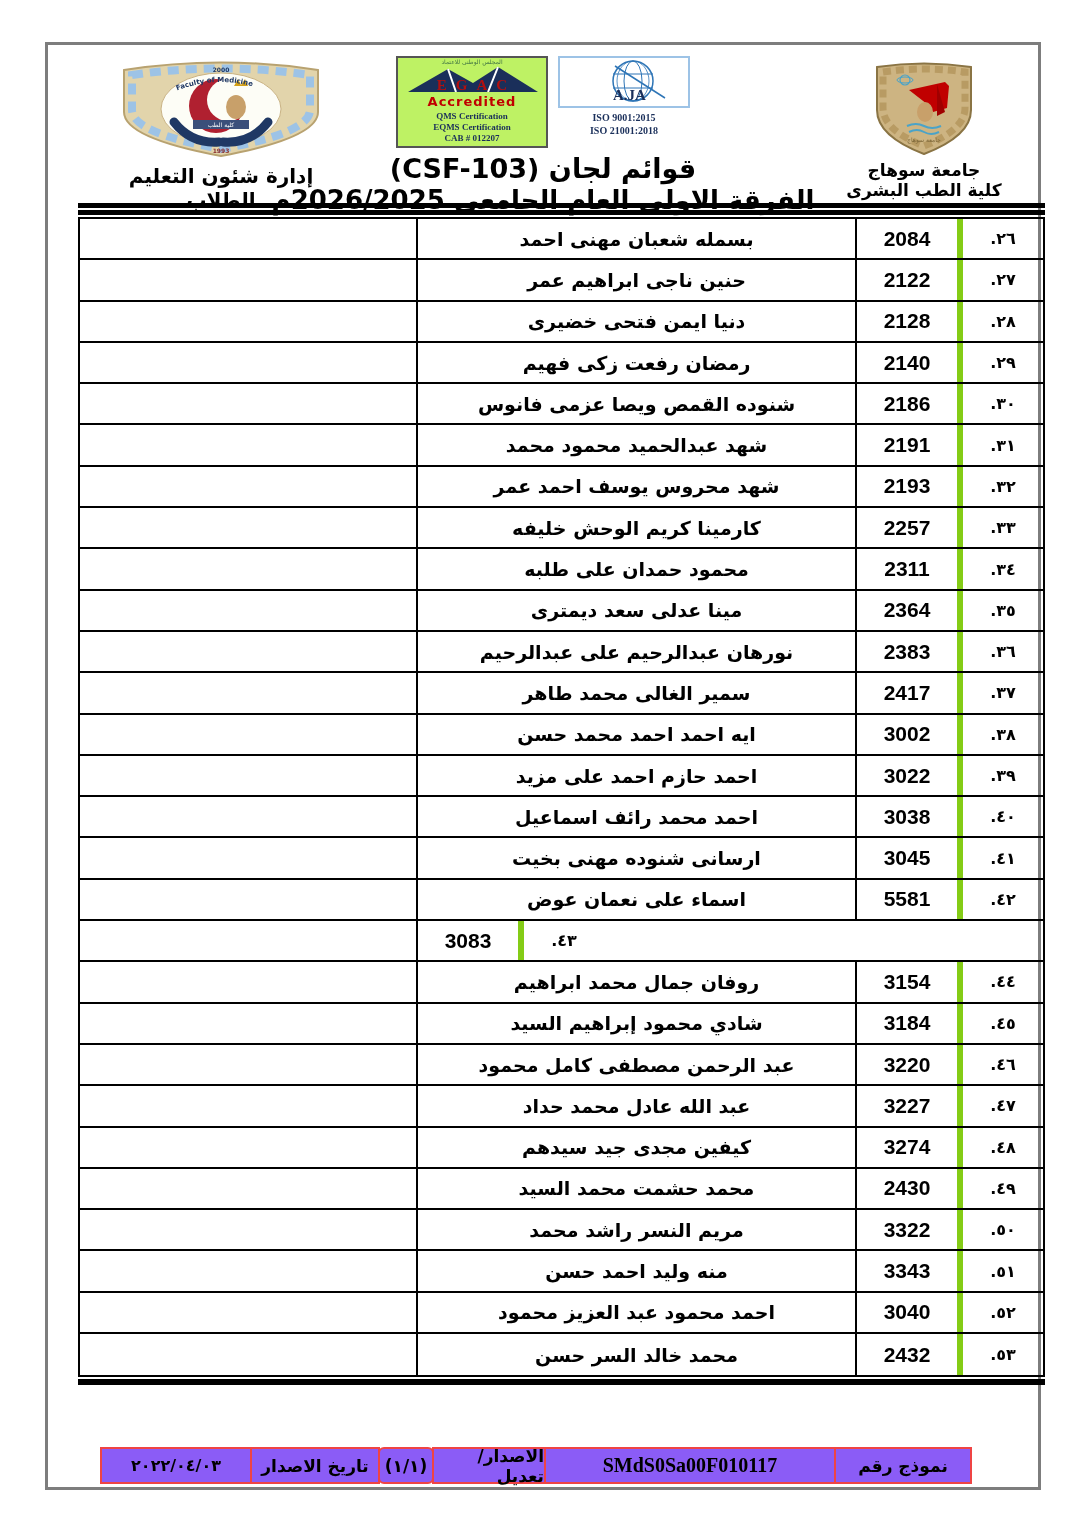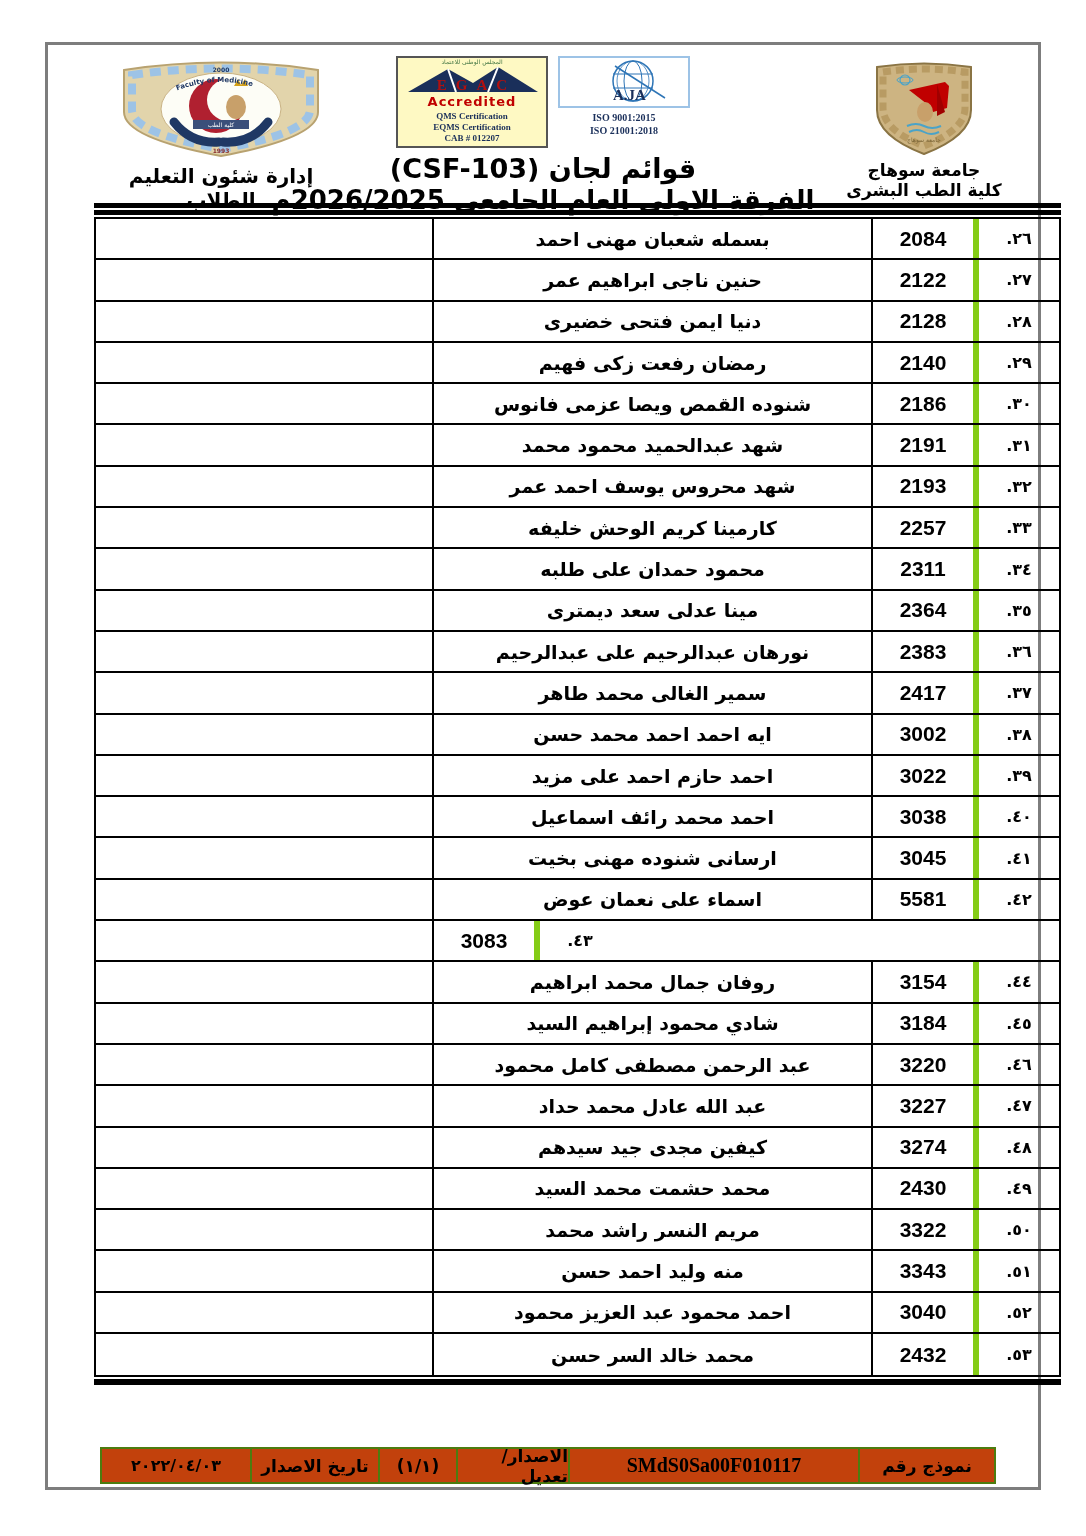--- a/index.html
+++ b/index.html
@@ -16,21 +16,21 @@
     width: 996px; height: 1448px;
     border: 3px solid #7d7d7d;
   }
   
   .emblem-left { position: absolute; left: 104px; top: 60px; width: 234px; text-align: center; }
   .emblem-left .caption { font-size: 20px; font-weight: bold; direction: rtl; margin-top: 2px; }
   .emblem-right { position: absolute; left: 836px; top: 60px; width: 176px; text-align: center; }
   .emblem-right .caption { font-size: 17px; font-weight: bold; direction: rtl; line-height: 1.2; }
   .center-head { position: absolute; left: 50%; top: 56px; transform: translateX(-50%); width: 560px; text-align: center; }
   .logo-row { display: flex; justify-content: center; align-items: flex-start; gap: 10px; }
-  .egac-box { width: 152px; border: 2px solid #555; background: #fef9c3; padding: 1px 2px 2px; }
+  .egac-box { width: 152px; border: 2px solid #555; background: #bef264; padding: 1px 2px 2px; }
   .egac-toptext { font-size: 6px; color: #447744; direction: rtl; line-height: 1.1; }
   .egac-mount { position: relative; height: 26px; }
   .egac-letters {
     position: absolute; left: 0; right: 0; bottom: -2px;
     font-family: "Liberation Serif", serif;
     font-size: 15px; font-weight: bold; color: #b01010; letter-spacing: 9px;
     text-indent: 9px;
   }
   .egac-accredited { font-size: 13px; font-weight: bold; color: #c00000; letter-spacing: 1px; margin-top: 2px; }
   .egac-lines { margin-top: 2px; }
@@ -42,43 +42,43 @@
   .aja-box { border: 2px solid #9dc3e6; background: #fff; height: 52px; position: relative; }
   .aja-label {
     position: absolute; left: 6px; bottom: 2px;
     font-family: "Liberation Serif", serif; font-size: 15px; font-weight: bold; color: #1a2f5a; margin-left: 47px;
   }
   .aja-lines { margin-top: 4px; }
   .aja-lines div { font-size: 10px; }
   .main-title { font-size: 27px; font-weight: bold; direction: rtl; margin-top: 5px; line-height: 1.15; }
   .sub-title  { font-size: 26px; font-weight: bold; direction: rtl; line-height: 1.25; }
   
-  .table-wrap { position: absolute; left: 94px; top: 203px; width: 967px; }
+  .table-wrap { position: absolute; left: 78px; top: 203px; width: 967px; }
   .bar { height: 5px; background: #000; }
   .bar.b2 { margin-top: 2px; }
   .grid { margin-top: 2px; border: 2px solid #000; }
   .row { display: flex; height: 41.3px; border-bottom: 2px solid #000; }
   .row:last-child { border-bottom: none; }
   .cell { display: flex; align-items: center; justify-content: center; }
   .c-empty { width: 338px; border-right: 2px solid #000; }
   .c-name  { flex: 1; direction: rtl; font-weight: bold; font-size: 19px; border-right: 2px solid #000; padding: 0 6px; }
   .c-id    { width: 106px; font-weight: bold; font-size: 21px; font-family: "Liberation Sans", sans-serif; border-right: 6px solid #84cc16; }
   .c-num   { width: 80px; direction: rtl; font-weight: bold; font-size: 16px; }
   .bottom-bar { height: 6px; background: #000; margin-top: 2px; }
   
   .footer { position: absolute; left: 100px; top: 1447px; display: flex; direction: ltr; }
   .fcell {
-    height: 37px; border: 2px solid #4d7c0f; margin-left: -2px;
+    height: 37px; border: 2px solid #ef4444; margin-left: -2px;
     display: flex; align-items: center; justify-content: center;
-    font-weight: bold; font-size: 17px; direction: rtl; background: #c2410c;
+    font-weight: bold; font-size: 17px; direction: rtl; background: #8b5cf6;
   }
   .fcell:first-child { margin-left: 0; }
   .f-datev { width: 152px; font-size: 16px; }
   .f-datel { width: 130px; }
-  .f-revv  { width: 80px; }
+  .f-revv  { width: 56px; border-radius: 6px; }
   .f-revl  { width: 114px; }
   .f-code  { width: 292px; font-family: "Liberation Serif", serif; font-size: 20px; direction: ltr; }
   .f-forml { width: 138px; }
 </style>
 </head>
 <body>
 
 <div class="page-frame"></div>
 
 <div class="emblem-left">

